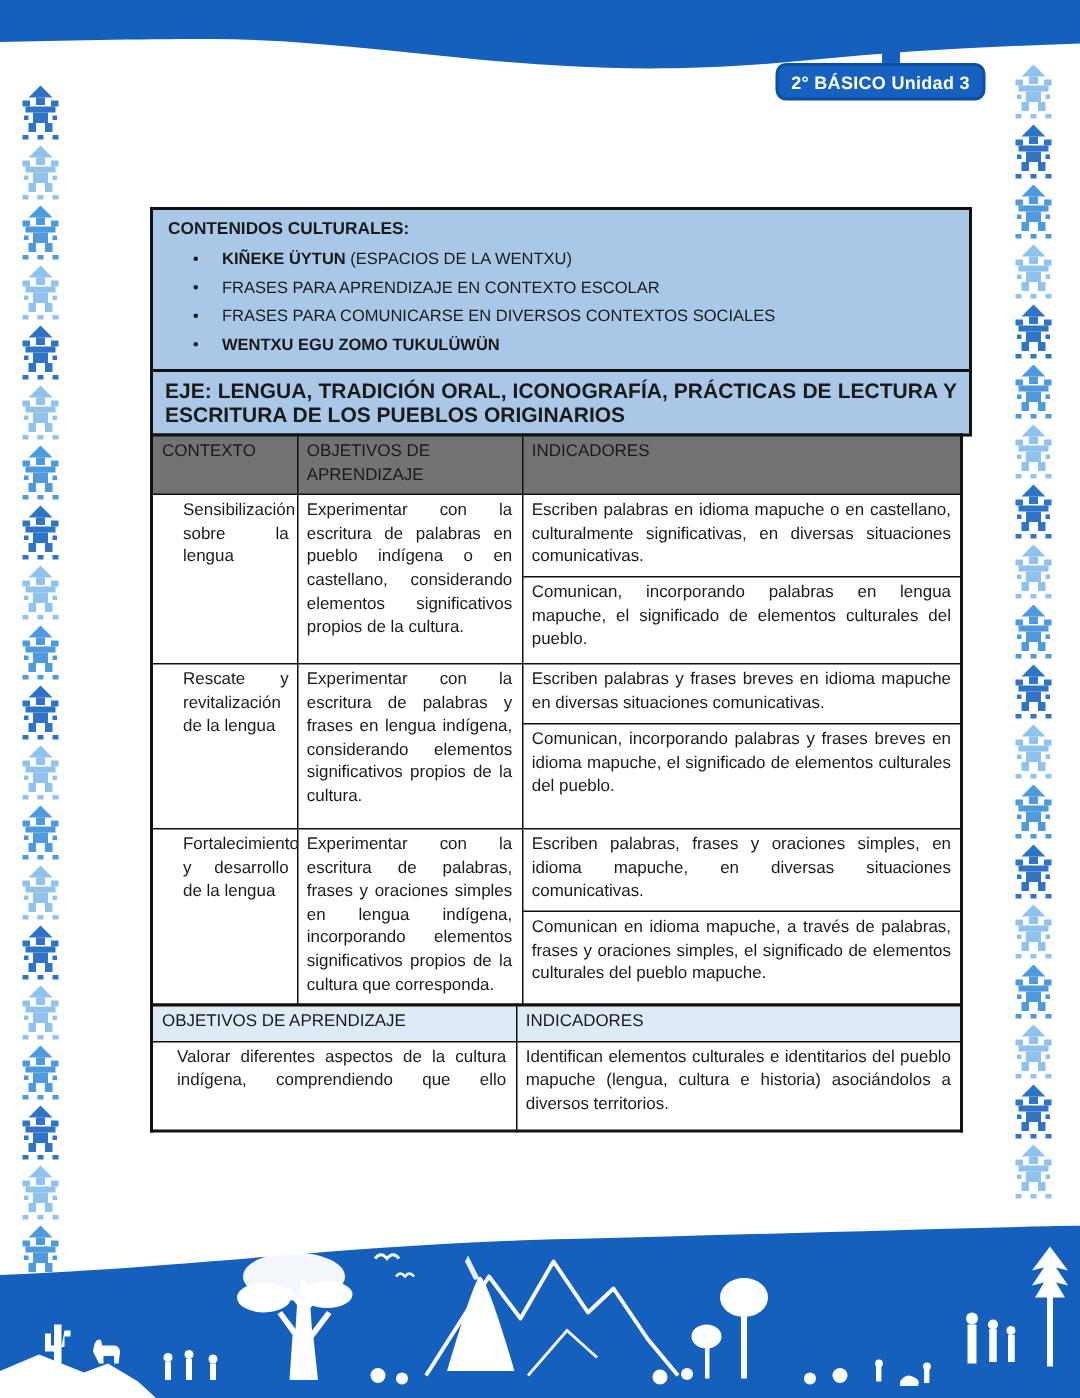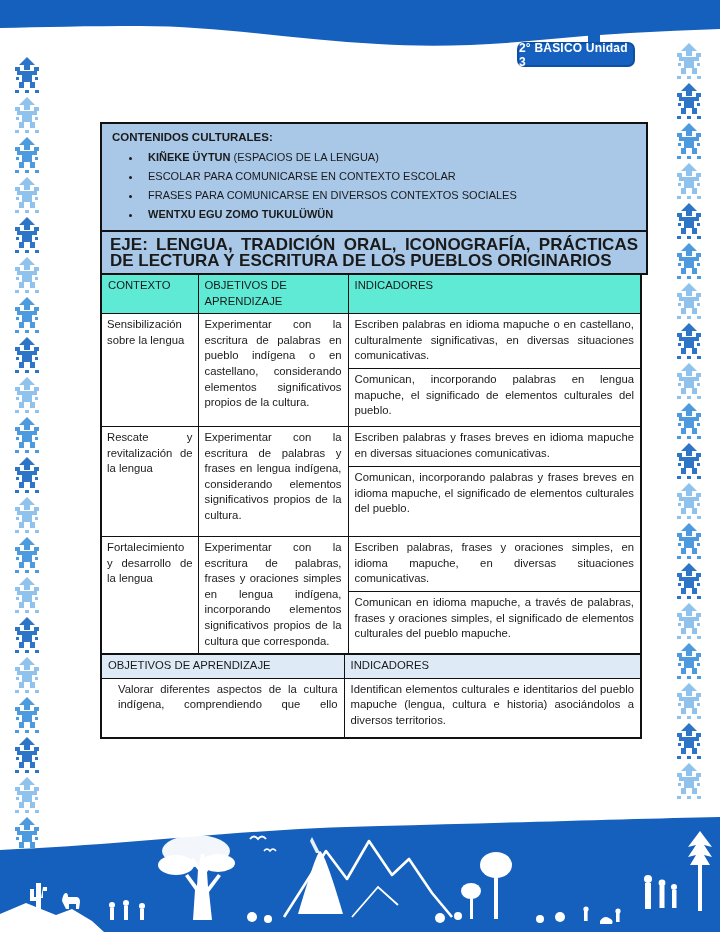--- a/index.html
+++ b/index.html
@@ -12,61 +12,61 @@
     overflow: hidden;
   }
   .abs { position:absolute; }
 
   
   #top-wave { left:0; top:0; width:720px; height:50px; }
 
   
   .badge-stem { left:588px; top:26px; width:12px; height:20px; background:#1560BD; }
   .badge {
-    left:517px; top:42px; width:118px; height:25px;
+    left:517px; top:42px; width:140px; height:25px;
     background:#1661BF; border:2px solid #0D4FA3; border-radius:7px;
     color:#fff; font-size:12px; font-weight:bold;
     display:flex; align-items:center; justify-content:center;
     letter-spacing:.2px;
   }
 
   
   .strip { width:30px; overflow:hidden; }
   #strip-left  { left:12px;  top:56px; height:800px; }
   #strip-right { left:674px; top:42px; height:780px; }
   .m1 { fill:#2E75C8; } .m2 { fill:#8FC3EE; } .m3 { fill:#4D9ADF; }
 
   
-  .content { position:absolute; left:100px; top:122px; width:548px; }
+  .content { position:absolute; left:100px; top:138px; width:548px; }
 
   .box { border:2px solid #111; }
   .contenidos { background:#A9C8E8; min-height:103px; padding:7px 10px 6px 10px; }
   .c-title { font-weight:bold; font-size:11.5px; margin-bottom:5px; }
   .contenidos ul { list-style:disc; margin-left:30px; font-size:11px; line-height:19px; }
   .contenidos li { padding-left:6px; }
   .b { font-weight:bold;text-align:right; }
 
   .eje {
     background:#A9C8E8; margin-top:-2px; padding:5px 8px;
-    font-weight:bold; font-size:17px; line-height:15.5px;
+    font-weight:bold; font-size:14px; line-height:15.5px;
     text-align:justify;
   }
   .eje1 { min-height:42px; }
   .eje2 { min-height:24px; }
 
   table { border-collapse:collapse; width:540px; margin-top:-2px; table-layout:fixed; }
   table, td, th { border:1px solid #111; }
   table { border-width:2px; }
   td, th {
     font-size:11.3px; line-height:15.6px; vertical-align:top;
     padding:3px 6px 4px 6px; text-align:justify;
   }
-  th { font-weight:normal; text-align:left; background:#5eead4; }
+  th { font-weight:normal; text-align:left; background:#737373; }
   .hdr1 th { height:38px; }
-  .ctx { padding-left:5px; padding-right:5px; }
+  .ctx { padding-left:20px; padding-right:5px; }
   .hdr2 { background:#DEEBF7; }
   .hdr2 th { background:#DEEBF7; height:24px; }
   .lastline-just { text-align-last: justify; padding-left: 16px; }
 
   
   #landscape { left:0; top:817px; width:720px; height:115px; }
 </style>
 </head>
 <body>
 
@@ -139,22 +139,22 @@
   <use href="#motif" y="640" class="m2"></use>
     <use href="#motif" y="680" class="m1"></use>
   <use href="#motif" y="720" class="m2"></use>
 </svg>
 
 <div class="content">
 
   <div class="box contenidos">
     <div class="c-title">CONTENIDOS CULTURALES:</div>
     <ul>
-      <li><span class="b">KIÑEKE ÜYTUN</span><span> (ESPACIOS DE LA LENGUA)</span></li>
-      <li><span class="b"></span><span>ESCOLAR PARA COMUNICARSE EN CONTEXTO ESCOLAR</span></li>
+      <li><span class="b">KIÑEKE ÜYTUN</span><span> (ESPACIOS DE LA WENTXU)</span></li>
+      <li><span class="b"></span><span>FRASES PARA APRENDIZAJE EN CONTEXTO ESCOLAR</span></li>
       <li><span class="b"></span><span>FRASES PARA COMUNICARSE EN DIVERSOS CONTEXTOS SOCIALES</span></li>
       <li><span class="b">WENTXU EGU ZOMO TUKULÜWÜN</span><span></span></li>
     </ul>
   </div>
 
   <div class="box eje eje1">EJE: LENGUA, TRADICIÓN ORAL, ICONOGRAFÍA, PRÁCTICAS DE LECTURA Y ESCRITURA DE LOS PUEBLOS ORIGINARIOS</div>
 
   <table>
     <colgroup>
         <col style="width:97px">

